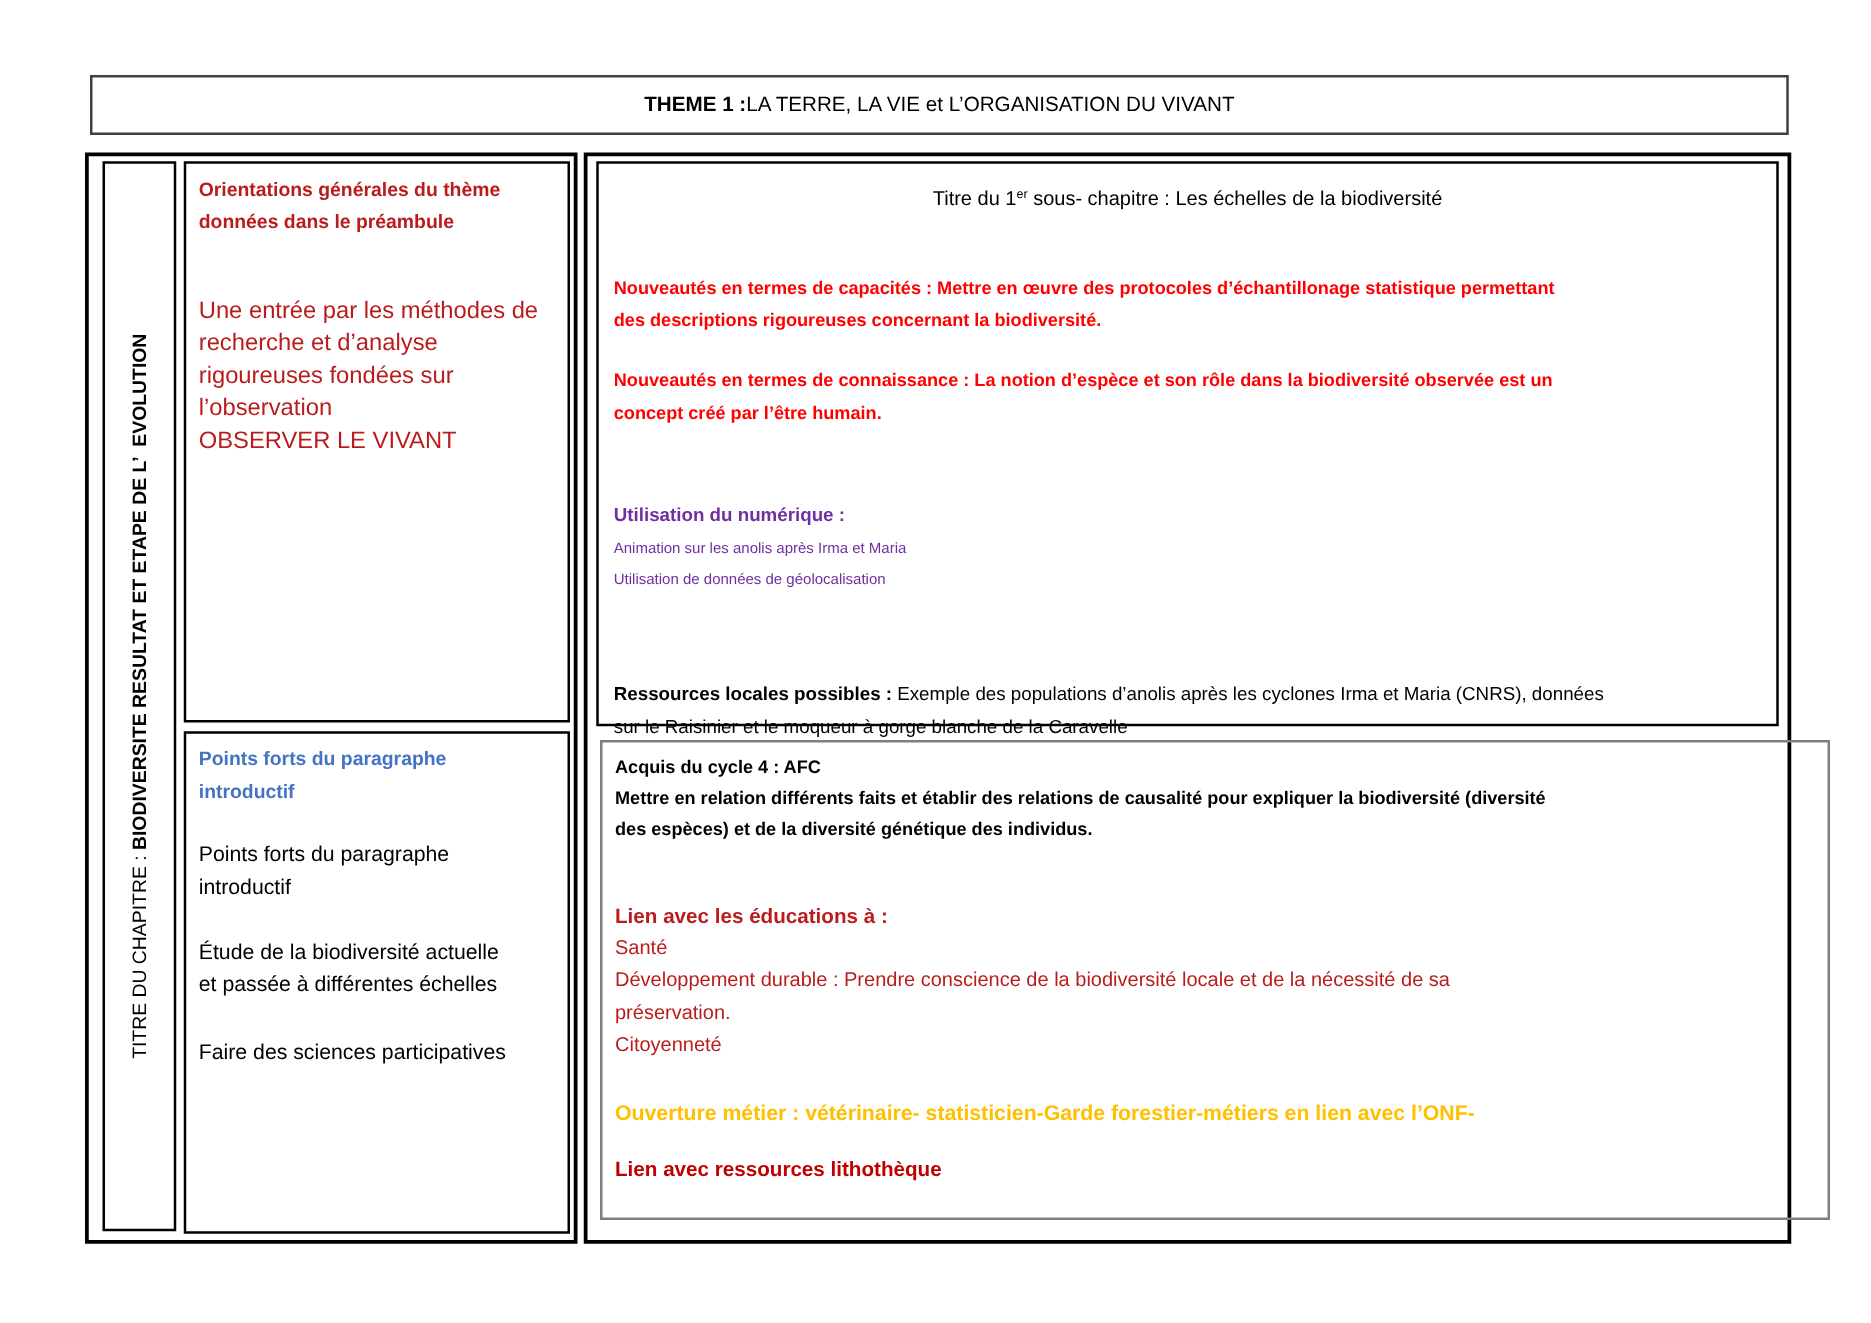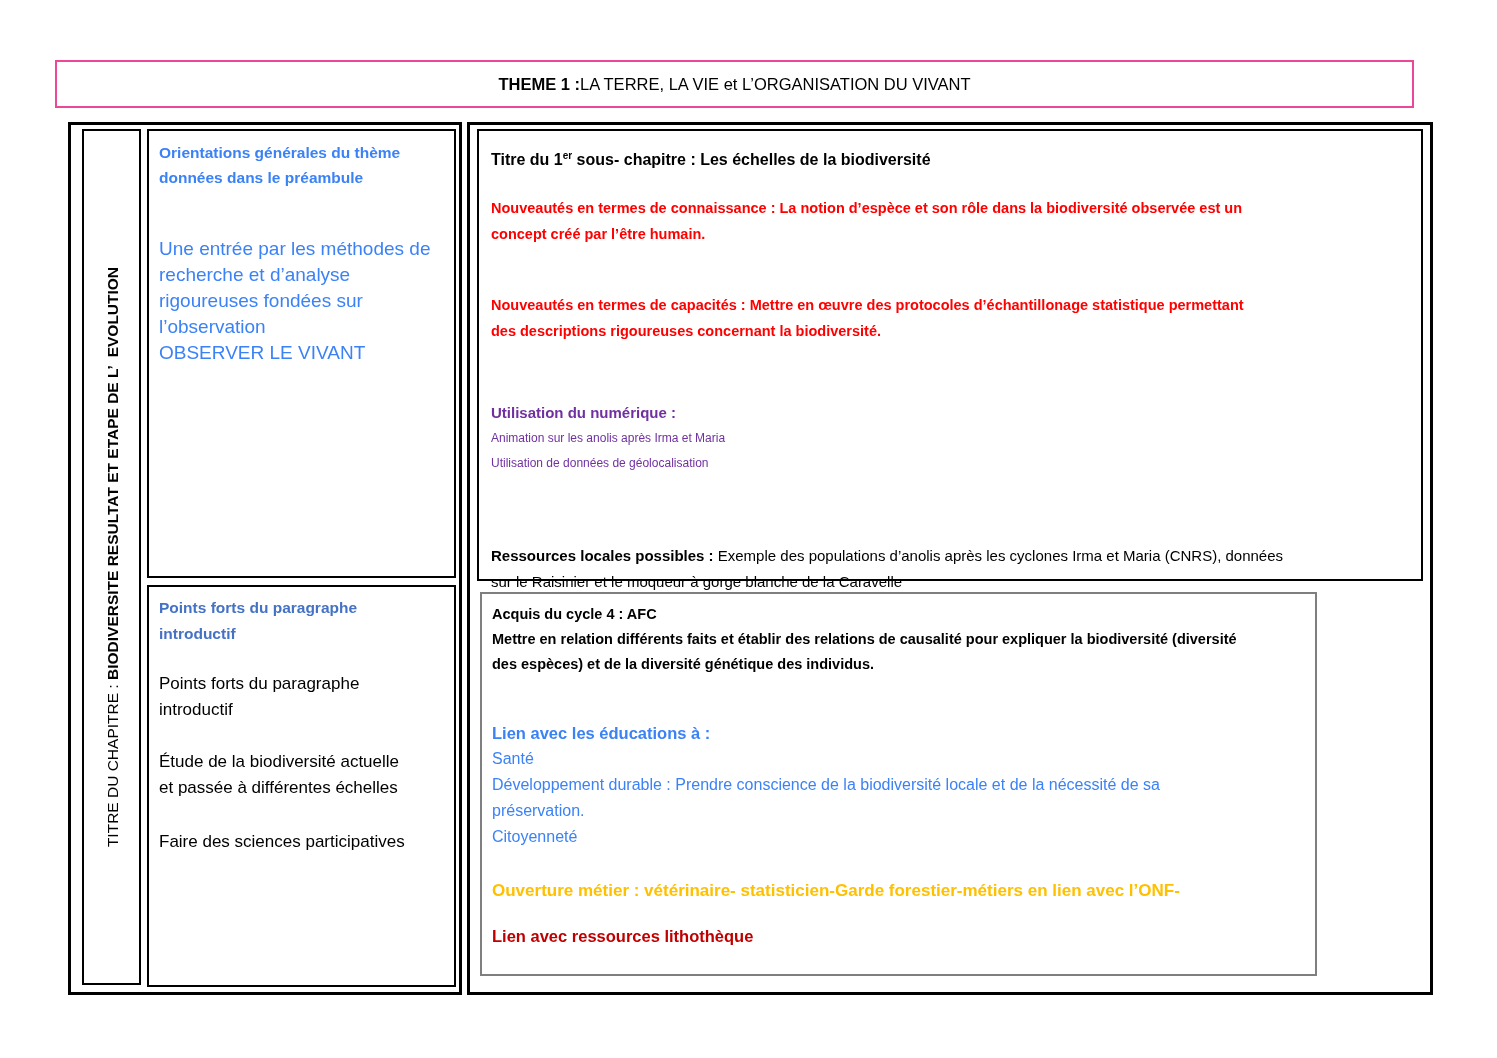--- a/index.html
+++ b/index.html
@@ -7,22 +7,22 @@
   body {
     width:1497px; height:1058px; position:relative;
     font-family:"Liberation Sans", sans-serif; color:#000;
     overflow:hidden;
   }
   .abs { position:absolute; }
   .pre { white-space:pre-line; }
 
   
   #header-box {
-    left:55px; top:60px; width:1359px; height:48px;
-    border:2px solid #ec4899;
+    left:72px; top:60px; width:1359px; height:48px;
+    border:2px solid #404040;
     display:flex; align-items:center; justify-content:center;
     font-size:16.5px;
   }
   #header-box .bold { font-weight:bold; }
 
   
   #left-outer  { left:68px;  top:122px; width:394px; height:873px; border:3px solid #000; }
   #right-outer { left:467px; top:122px; width:966px; height:873px; border:3px solid #000; }
 
   
@@ -34,53 +34,53 @@
     display:flex; align-items:center; justify-content:center;
     white-space:pre; font-size:15.5px;
   }
   #vertical-box .rot .bold { font-weight:bold; }
 
   
   #box-orientations {
     left:147px; top:129px; width:309px; height:449px;
     border:2px solid #000; padding:9px 10px;
   }
-  .green-text { color:#3b82f6; }
+  .green-text { color:#b91c1c; }
   #box-orientations .heading { font-weight:bold; font-size:15.5px; line-height:25px; }
   #box-orientations .body   { margin-top:46px; font-size:19px; line-height:26px; }
 
   
   #box-points {
     left:147px; top:585px; width:309px; height:402px;
     border:2px solid #000; padding:8px 10px;
   }
   #box-points .heading { color:#4472C4; font-weight:bold; font-size:15.5px; line-height:26px; }
   #box-points p { font-size:17px; line-height:26px; }
   #box-points .p1 { margin-top:24px; }
   #box-points .p2 { margin-top:26px; }
   #box-points .p3 { margin-top:28px; }
 
   
   #box-souschap {
     left:477px; top:129px; width:946px; height:452px;
     border:2px solid #000; padding:12px 12px;
   }
-  #box-souschap .sc-title { font-weight:bold; font-size:16px; line-height:26px; }
+  #box-souschap .sc-title { text-align:center; font-weight:normal; font-size:16px; line-height:26px; }
   #box-souschap .sc-title sup { font-size:10px; }
   .red-para { color:#FF0000; font-weight:bold; font-size:14.5px; line-height:26px; }
   #box-souschap .red1 { margin-top:22px; }
   #box-souschap .red2 { margin-top:45px; }
   #box-souschap .purple-heading { margin-top:56px; color:#7030A0; font-weight:bold; font-size:15px; line-height:26px; }
   #box-souschap .purple-body { color:#7030A0; font-size:12px; line-height:25px; }
   #box-souschap .ressources { margin-top:41px; font-size:15px; line-height:26px; }
   #box-souschap .ressources .label { font-weight:bold; }
 
   
   #box-acquis {
-    left:480px; top:592px; width:837px; height:384px;
+    left:480px; top:592px; width:984px; height:384px;
     border:2px solid #7F7F7F; padding:8px 8px 8px 10px;
   }
   #box-acquis .acquis-text { font-weight:bold; font-size:14.5px; line-height:25px; }
   #box-acquis .edu-heading { margin-top:43px; font-weight:bold; font-size:16.5px; line-height:26px; }
   #box-acquis .edu-body { font-size:16px; line-height:26px; }
   #box-acquis .ouverture { margin-top:28px; color:#FFC000; font-weight:bold; font-size:17px; line-height:26px; }
   #box-acquis .litho { margin-top:19px; color:#C00000; font-weight:bold; font-size:16.5px; line-height:26px; }
 </style>
 </head>
 <body>
@@ -117,24 +117,24 @@
 et passée à différentes échelles</p>
   <p class="p3 pre">Faire des sciences participatives</p>
 </div>
 
 <div id="right-outer" class="abs"></div>
 
 <div id="box-souschap" class="abs">
   <div class="sc-title">
     <span>Titre du 1</span><sup>er</sup><span>  sous- chapitre :  Les échelles de la biodiversité</span>
   </div>
+  <div class="red-para red2 pre">Nouveautés en termes de capacités : Mettre en œuvre des protocoles d’échantillonage statistique permettant
+des descriptions rigoureuses concernant la biodiversité.</div>
   <div class="red-para red1 pre">Nouveautés en termes de connaissance : La notion d’espèce et son rôle dans la biodiversité observée est un
 concept créé par l’être humain.</div>
-  <div class="red-para red2 pre">Nouveautés en termes de capacités : Mettre en œuvre des protocoles d’échantillonage statistique permettant
-des descriptions rigoureuses concernant la biodiversité.</div>
   <div class="purple-heading">Utilisation du numérique :</div>
   <div class="purple-body pre">Animation sur les anolis après Irma et Maria
 Utilisation de données de géolocalisation</div>
   <div class="ressources pre">
     <span class="label">Ressources locales possibles :</span><span> Exemple des populations d’anolis après les cyclones Irma et Maria (CNRS), données
 sur le Raisinier et le moqueur à gorge blanche de la Caravelle</span>
   </div>
 </div>
 
 <div id="box-acquis" class="abs">

